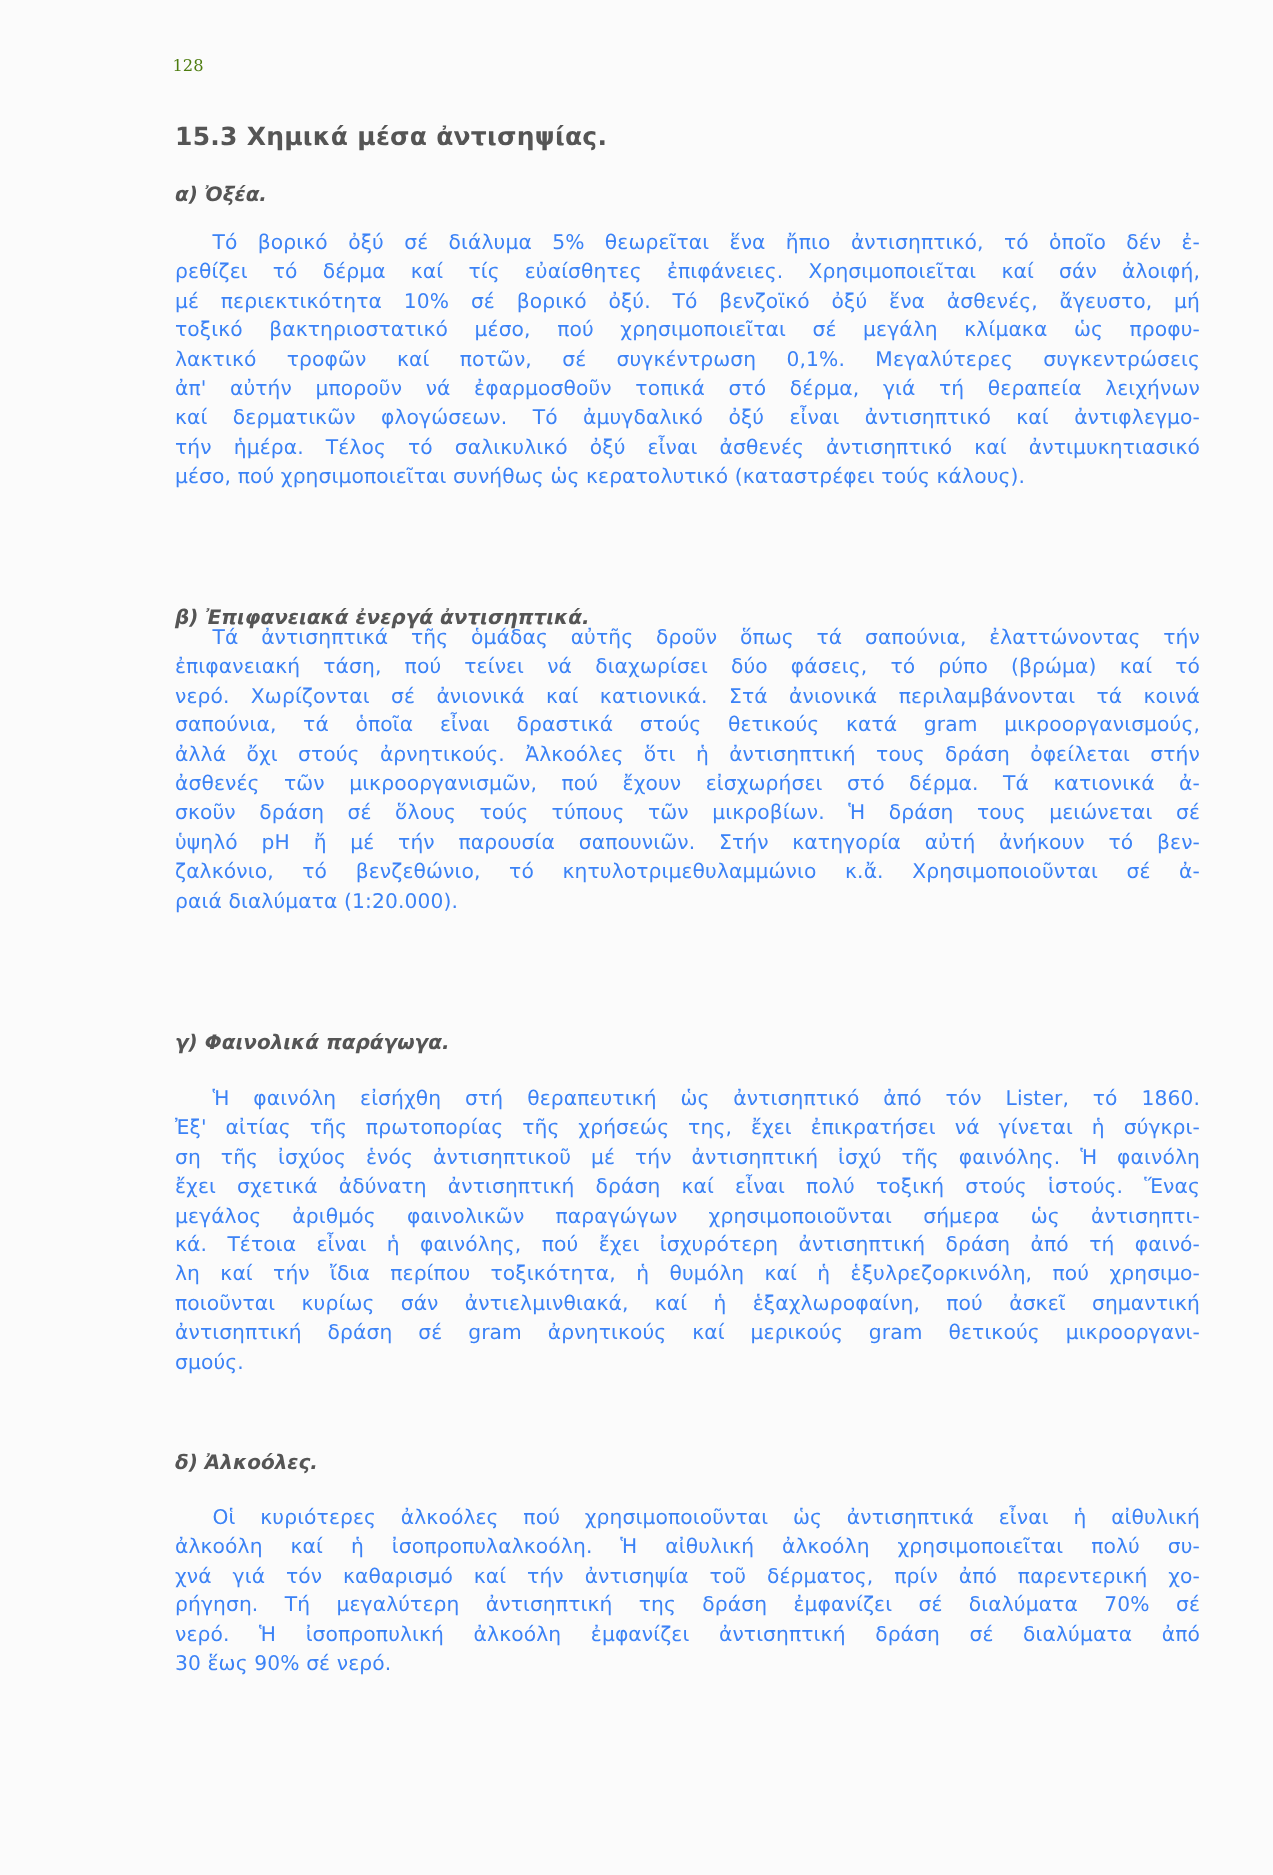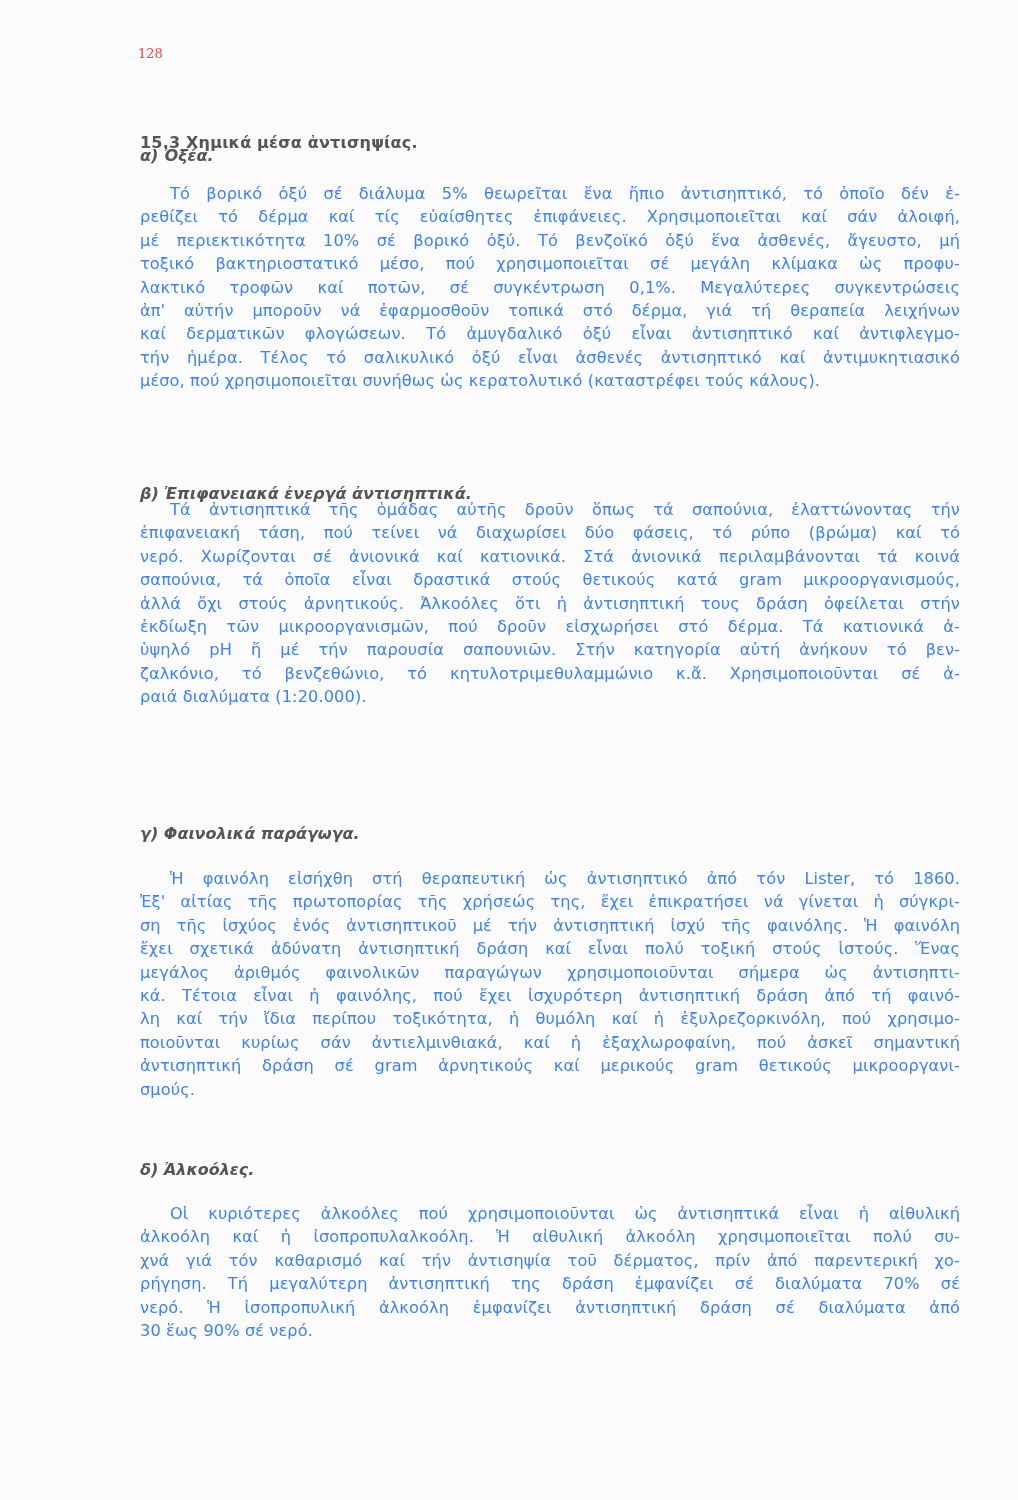--- a/index.html
+++ b/index.html
@@ -7,27 +7,26 @@
     width: 1018px; height: 1500px;
     background: #fbfbfb;
     position: relative;
     overflow: hidden;
     font-family: "DejaVu Sans", "Liberation Sans", sans-serif;
     color: #555;
   }
   .page-number {
     position: absolute; left: 138px; top: 46px;
     font-family: "DejaVu Serif", "Liberation Serif", serif;
-    font-size: 13px; color: #ef4444;
+    font-size: 13px; color: #4d7c0f;
   }
   .section-title {
     position: absolute; left: 140px; top: 97px;
-    font-size: 16px; font-weight: bold; color: #555;
+    font-size: 20px; font-weight: bold; color: #555;
     letter-spacing: 0.2px;
-    margin-top: 36px;
   }
   .sub {
     position: absolute; left: 140px;
     font-size: 16px; font-weight: bold; font-style: italic; color: #555;
   }
   .para {
     position: absolute; left: 140px; width: 820px;
     font-size: 16.2px; line-height: 23.4px; color: #3b82f6;
     letter-spacing: 0.1px;
   }
@@ -54,21 +53,22 @@
   <span class="line last">μέσο, πού χρησιμοποιεῖται συνήθως ὡς κερατολυτικό (καταστρέφει τούς κάλους).</span>
 </div>
 
 <div class="sub" style="top:484px">β) Ἐπιφανειακά ἐνεργά ἀντισηπτικά.</div>
 <div class="para" style="top:498px">
   <span class="line indent">Τά ἀντισηπτικά τῆς ὁμάδας αὐτῆς δροῦν ὅπως τά σαπούνια, ἐλαττώνοντας τήν</span>
   <span class="line">ἐπιφανειακή τάση, πού τείνει νά διαχωρίσει δύο φάσεις, τό ρύπο (βρώμα) καί τό</span>
   <span class="line">νερό. Χωρίζονται σέ ἀνιονικά καί κατιονικά. Στά ἀνιονικά περιλαμβάνονται τά κοινά</span>
   <span class="line">σαπούνια, τά ὁποῖα εἶναι δραστικά στούς θετικούς κατά gram μικροοργανισμούς,</span>
   <span class="line">ἀλλά ὄχι στούς ἀρνητικούς. Ἀλκοόλες ὅτι ἡ ἀντισηπτική τους δράση ὀφείλεται στήν</span>
-  <span class="line">ἐκδίωξη τῶν μικροοργανισμῶν, πού δροῦν εἰσχωρήσει στό δέρμα. Τά κατιονικά ἀ-</span>
+  <span class="line">ἀσθενές τῶν μικροοργανισμῶν, πού ἔχουν εἰσχωρήσει στό δέρμα. Τά κατιονικά ἀ-</span>
+  <span class="line">σκοῦν δράση σέ ὅλους τούς τύπους τῶν μικροβίων. Ἡ δράση τους μειώνεται σέ</span>
   <span class="line">ὑψηλό pH ἤ μέ τήν παρουσία σαπουνιῶν. Στήν κατηγορία αὐτή ἀνήκουν τό βεν-</span>
   <span class="line">ζαλκόνιο, τό βενζεθώνιο, τό κητυλοτριμεθυλαμμώνιο κ.ἄ. Χρησιμοποιοῦνται σέ ἀ-</span>
   <span class="line last">ραιά διαλύματα (1:20.000).</span>
 </div>
 
 <div class="sub" style="top:824px">γ) Φαινολικά παράγωγα.</div>
 <div class="para" style="top:867px">
   <span class="line indent">Ἡ φαινόλη εἰσήχθη στή θεραπευτική ὡς ἀντισηπτικό ἀπό τόν Lister, τό 1860.</span>
   <span class="line">Ἐξ' αἰτίας τῆς πρωτοπορίας τῆς χρήσεώς της, ἔχει ἐπικρατήσει νά γίνεται ἡ σύγκρι-</span>
   <span class="line">ση τῆς ἰσχύος ἑνός ἀντισηπτικοῦ μέ τήν ἀντισηπτική ἰσχύ τῆς φαινόλης. Ἡ φαινόλη</span>

